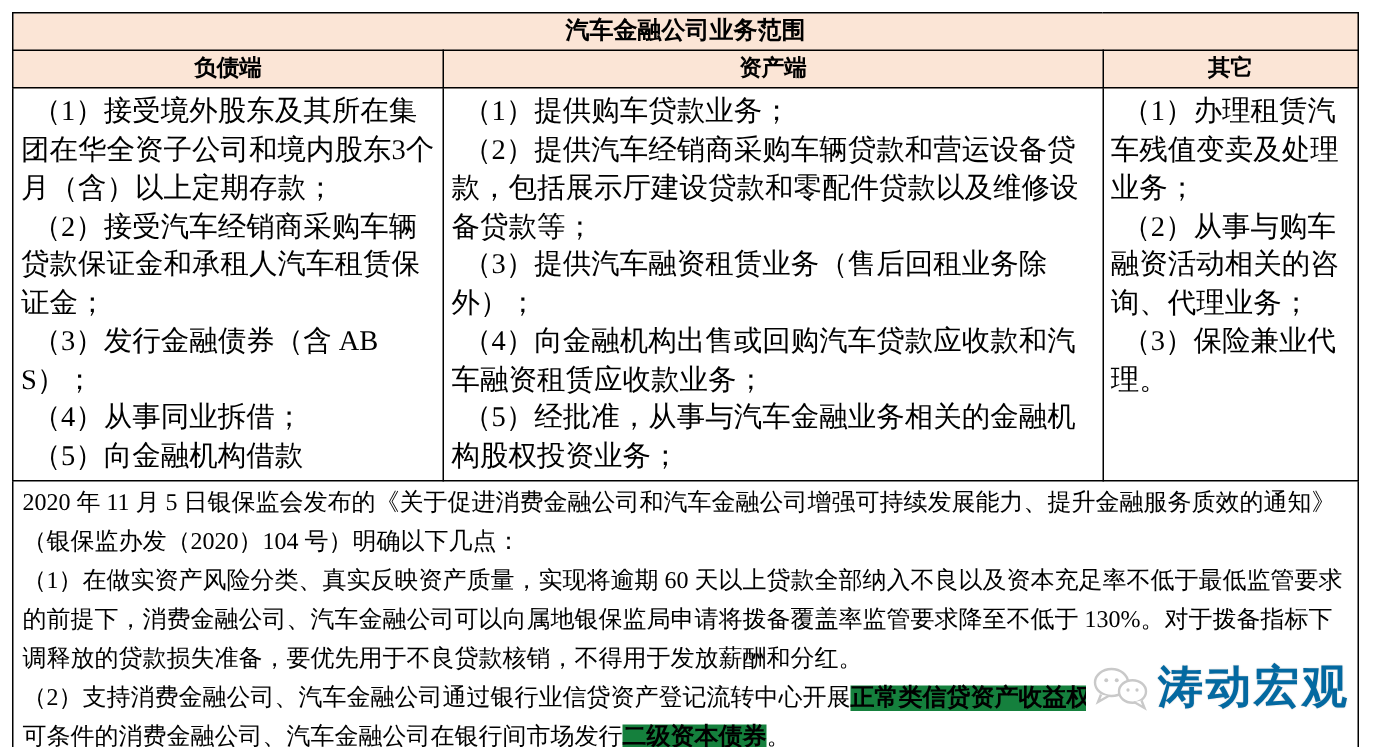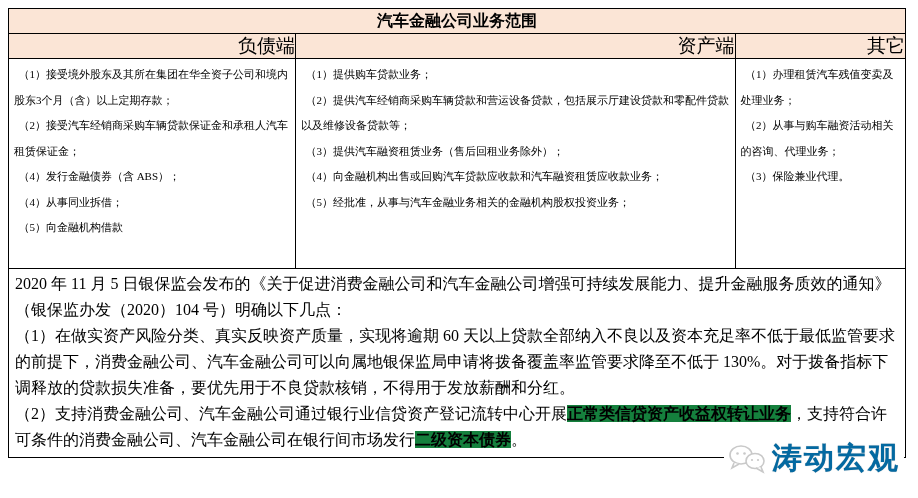--- a/index.html
+++ b/index.html
@@ -28,31 +28,31 @@
     background: #fbe5d6;
     text-align: center;
     font-weight: bold;
     font-size: 16px;
     height: 25px;
     vertical-align: middle;
     line-height: 22px;
   }
   tr.header-row td {
     background: #fbe5d6;
-    text-align: right;
-    font-weight: normal;
-    font-size: 19px;
+    text-align: center;
+    font-weight: bold;
+    font-size: 15px;
     height: 25px;
     vertical-align: middle;
     line-height: 22px;
   }
   tr.body-row td {
     height: 210px;
     padding: 3px 5px 3px 5px;
-    font-size: 11px;
+    font-size: 19px;
   }
   .cell-item {
     line-height: 25.5px;
     text-indent: 0.4em;
     word-break: break-all;
   }
   tr.notice-row td {
     padding: 2px 6px 4px 6px;
     font-size: 16px;
   }
@@ -108,21 +108,21 @@
       </tr>
       <tr class="header-row">
         <td>负债端</td>
         <td>资产端</td>
         <td>其它</td>
       </tr>
       <tr class="body-row">
         <td>
             <p class="cell-item">（1）接受境外股东及其所在集团在华全资子公司和境内股东3个月（含）以上定期存款；</p>
             <p class="cell-item">（2）接受汽车经销商采购车辆贷款保证金和承租人汽车租赁保证金；</p>
-            <p class="cell-item">（4）发行金融债券（含 ABS）；</p>
+            <p class="cell-item">（3）发行金融债券（含 ABS）；</p>
             <p class="cell-item">（4）从事同业拆借；</p>
             <p class="cell-item">（5）向金融机构借款</p>
           </td>
         <td>
             <p class="cell-item">（1）提供购车贷款业务；</p>
             <p class="cell-item">（2）提供汽车经销商采购车辆贷款和营运设备贷款，包括展示厅建设贷款和零配件贷款以及维修设备贷款等；</p>
             <p class="cell-item">（3）提供汽车融资租赁业务（售后回租业务除外）；</p>
             <p class="cell-item">（4）向金融机构出售或回购汽车贷款应收款和汽车融资租赁应收款业务；</p>
             <p class="cell-item">（5）经批准，从事与汽车金融业务相关的金融机构股权投资业务；</p>
           </td>

